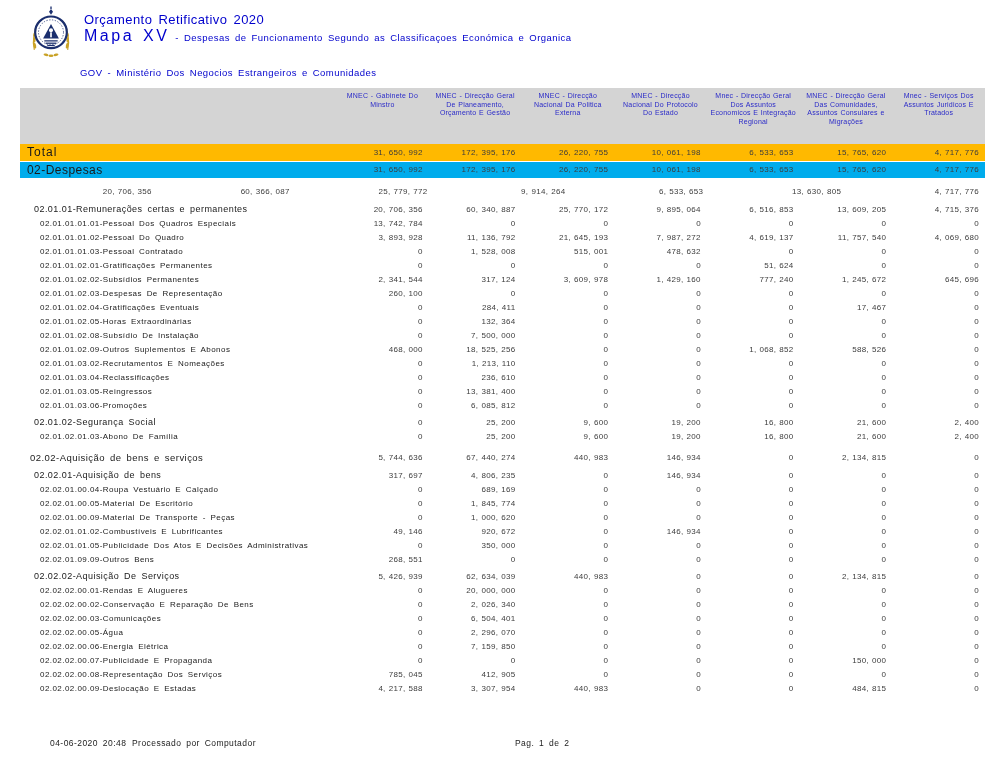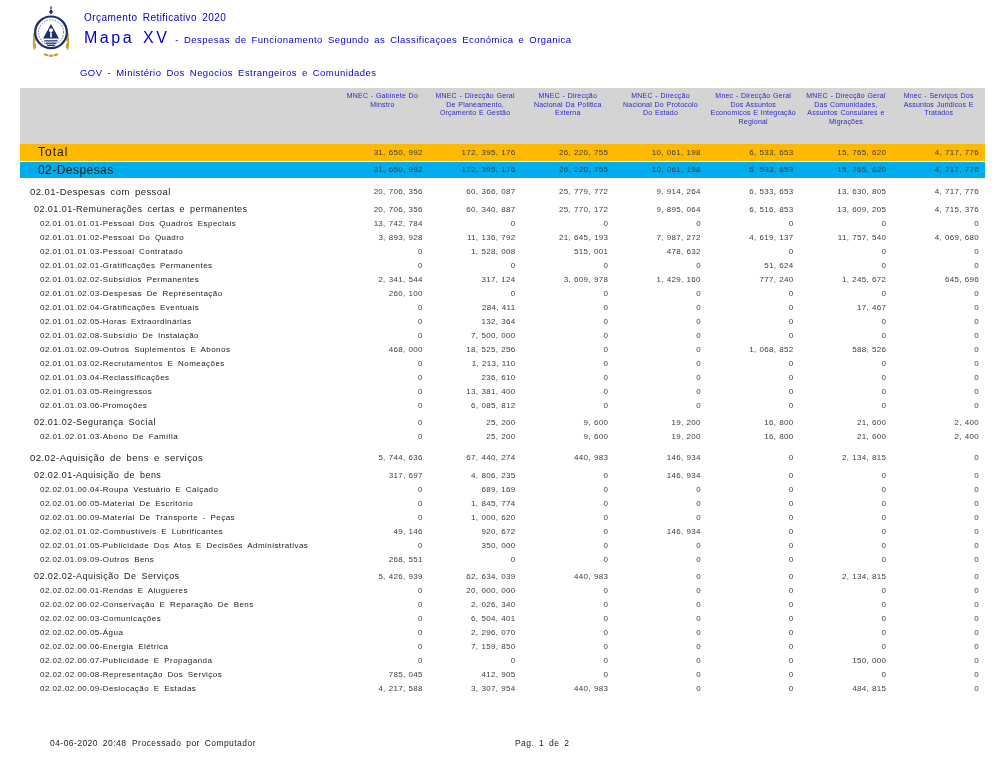--- a/index.html
+++ b/index.html
@@ -6,31 +6,31 @@
   html,body { background:#ffffff; }
   .page {
     position:relative; width:1000px; height:773px; background:#ffffff;
     font-family:"Liberation Sans","DejaVu Sans",sans-serif;
     color:#1a1a1a; overflow:hidden;
     letter-spacing:0.45px; word-spacing:2px;
   }
   
   .emblem { position:absolute; left:26px; top:6px; width:50px; height:56px; }
   .titles { position:absolute; left:84px; top:12px; }
-  .title-line1 { font-size:10px; color:#0000cc; margin-bottom:6px; }
+  .title-line1 { font-size:13px; color:#0000cc; margin-bottom:0; }
   .map-label { font-size:16px; color:#0000cc; letter-spacing:2.5px; }
   .map-subtitle { font-size:9.5px; color:#0000cc; margin-left:6px; }
   .org-line { position:absolute; left:80px; top:67px; font-size:9.5px; color:#0000cc; }
   
   .table { position:absolute; left:20px; top:88px; width:965px; }
   .thead { display:flex; background:#d4d4d4; min-height:56px; align-items:flex-start; }
   .hcell { flex:1 1 0; font-size:7px; line-height:8.5px; color:#2a2ac8; text-align:center; padding:4px 3px 0 3px; letter-spacing:0.2px; word-spacing:0.5px; }
   .hcell.lblh { flex:0 0 316px; }
   .row { display:flex; align-items:flex-start; background:#ffffff; }
-  .lbl { flex:0 0 316px; padding-left:18px; }
+  .lbl { flex:0 0 316px; padding-left:7px; }
   .val { flex:1 1 0; text-align:right; padding-right:6px; color:#3c3c3c; font-size:8px; line-height:inherit; letter-spacing:0.3px; word-spacing:0.5px; }
   .row.total { background:#ffb900; height:17px; line-height:17px; margin-top:0; }
   .row.total .lbl { font-size:12px; letter-spacing:1px; }
   .row.despesas { background:#00acec; height:16px; line-height:16px; margin-top:1px; }
   .row.despesas .lbl { font-size:12px; }
   .row.r1 { margin-top:6px; line-height:16px; }
   .row.r1 .lbl { font-size:9.5px; padding-left:10px; }
   .row.r2 { margin-top:2px; line-height:15px; }
   .row.r2 .lbl { font-size:9px; padding-left:14px; }
   .row.r3 { line-height:14px; }
@@ -121,21 +121,20 @@
           <div class="lbl">02-Despesas</div>
           <div class="val">31, 650, 992</div>
           <div class="val">172, 395, 176</div>
           <div class="val">26, 220, 755</div>
           <div class="val">10, 061, 198</div>
           <div class="val">6, 533, 653</div>
           <div class="val">15, 765, 620</div>
           <div class="val">4, 717, 776</div>
         </div>
         <div class="row r1">
-          <div class="lbl">02.01-Despesas com pessoal</div>
           <div class="val">20, 706, 356</div>
           <div class="val">60, 366, 087</div>
           <div class="val">25, 779, 772</div>
           <div class="val">9, 914, 264</div>
           <div class="val">6, 533, 653</div>
           <div class="val">13, 630, 805</div>
           <div class="val">4, 717, 776</div>
         </div>
         <div class="row r2">
           <div class="lbl">02.01.01-Remunerações certas e permanentes</div>

